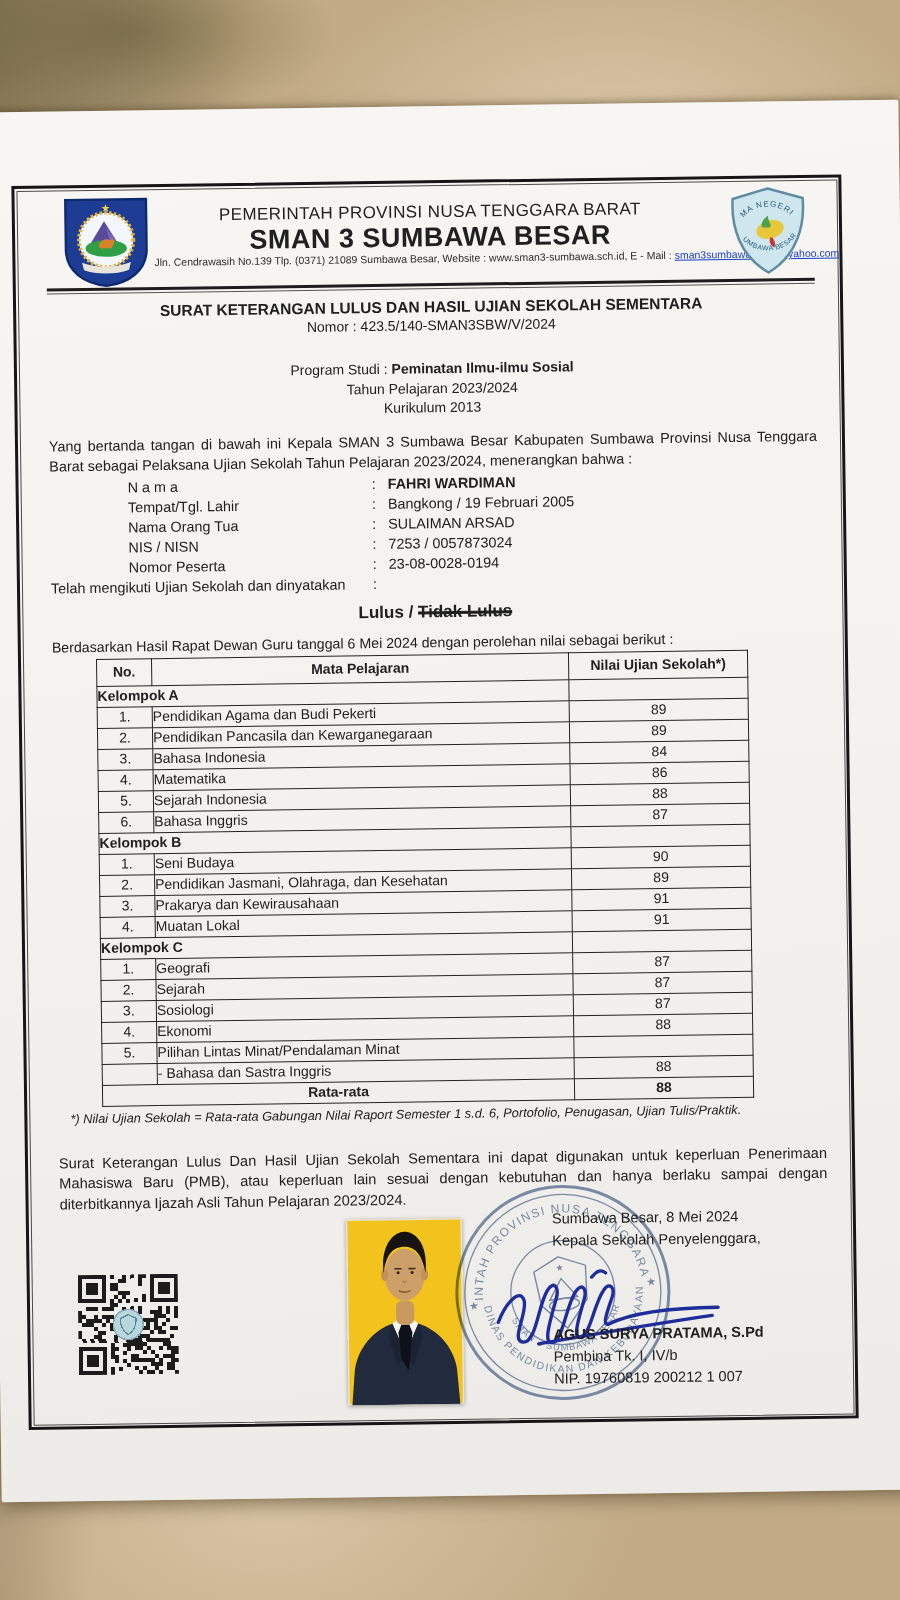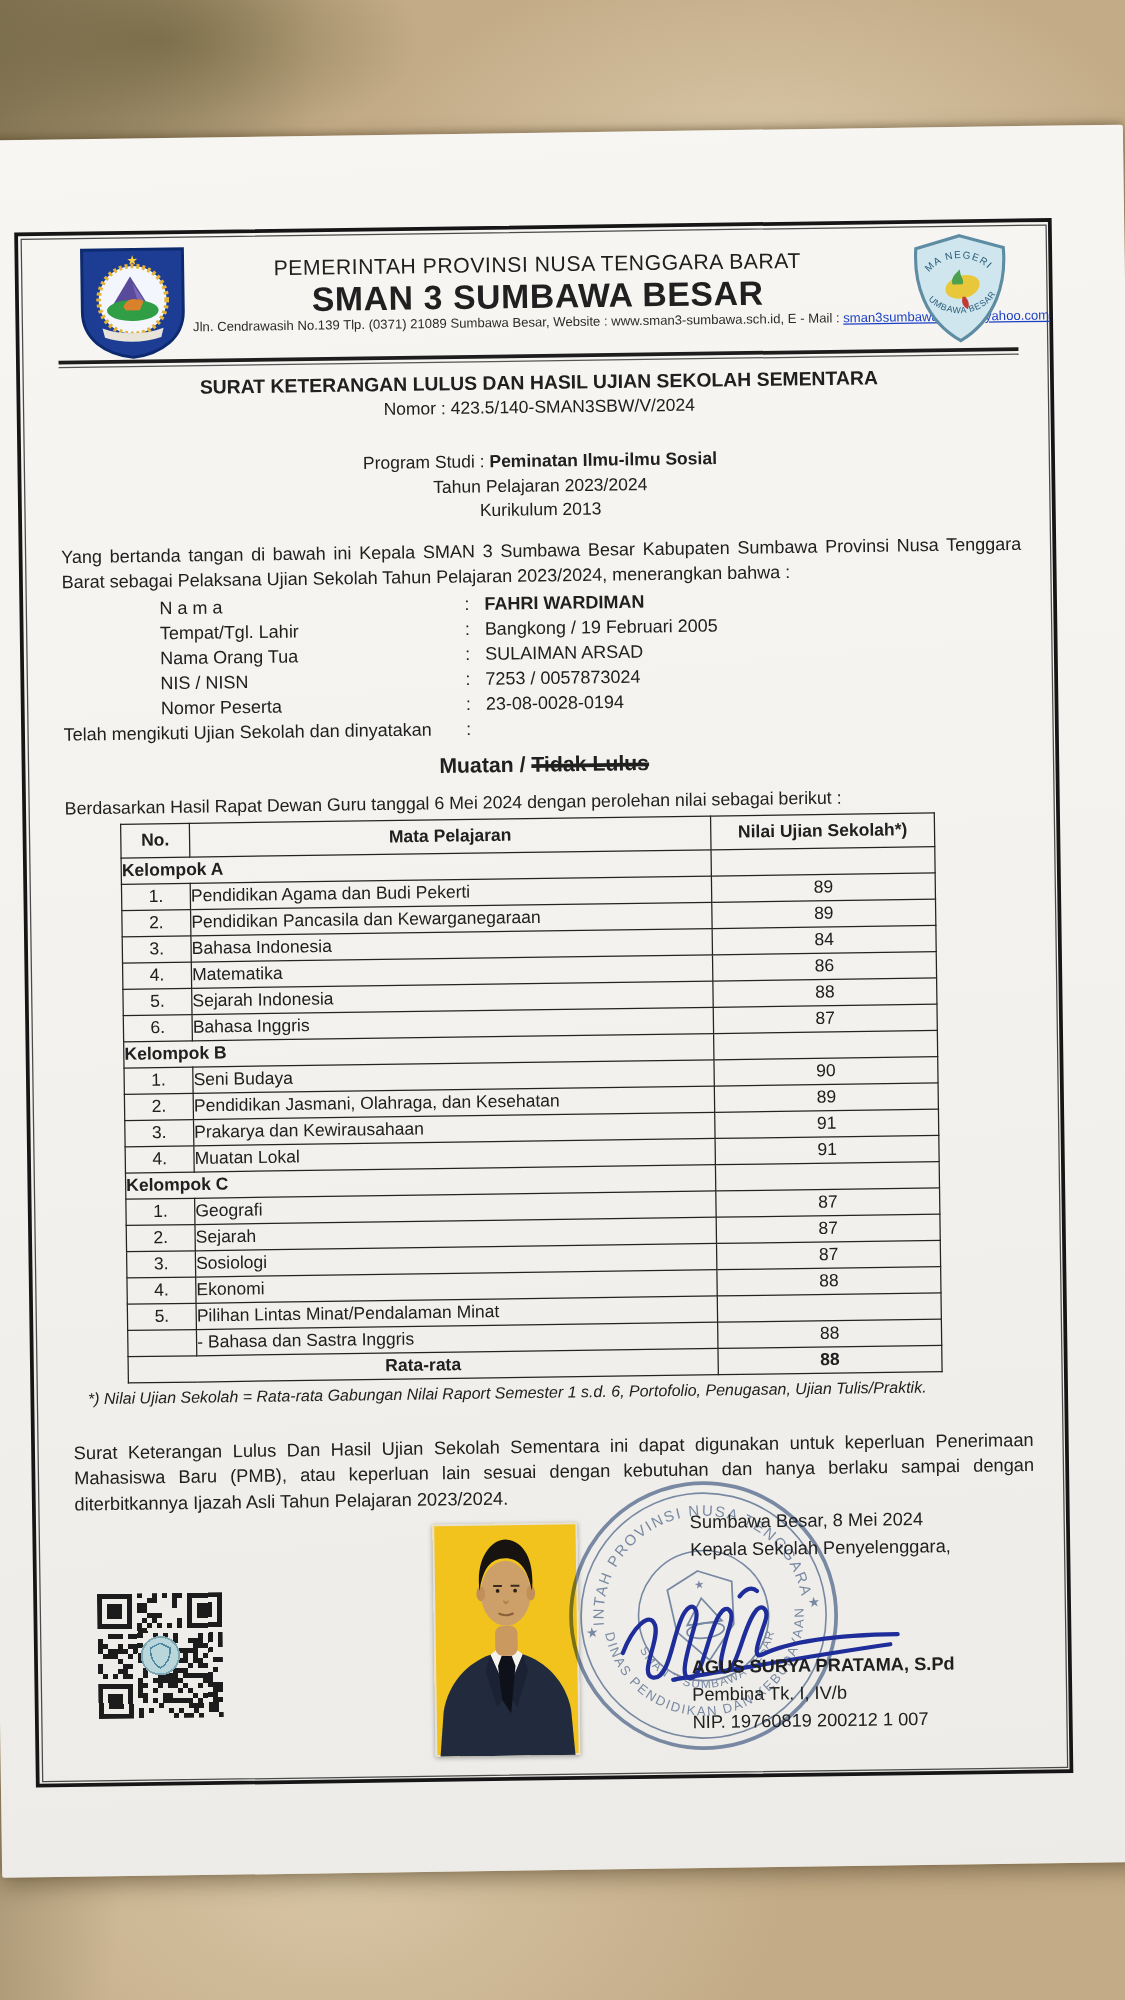--- a/index.html
+++ b/index.html
@@ -159,21 +159,21 @@
             <span class="val">23-08-0028-0194</span>
         </div>
         <div class="drow">
           <span class="lbl wide">Telah mengikuti Ujian Sekolah dan dinyatakan</span>
             <span class="colon">:</span>
             <span class="val"></span>
         </div>
       </div>
 
       <div class="result">
-        <span>Muatan</span><span> / </span><span class="strike">Tidak Lulus</span>
+        <span>Lulus</span><span> / </span><span class="strike">Tidak Lulus</span>
       </div>
 
       <div class="basis">Berdasarkan Hasil Rapat  Dewan Guru tanggal 6 Mei 2024 dengan perolehan nilai sebagai berikut :</div>
 
       <table class="grades">
         <thead>
           <tr>
             <th class="h-no">No.</th>
             <th>Mata Pelajaran</th>
             <th class="h-score">Nilai Ujian Sekolah*)</th>

